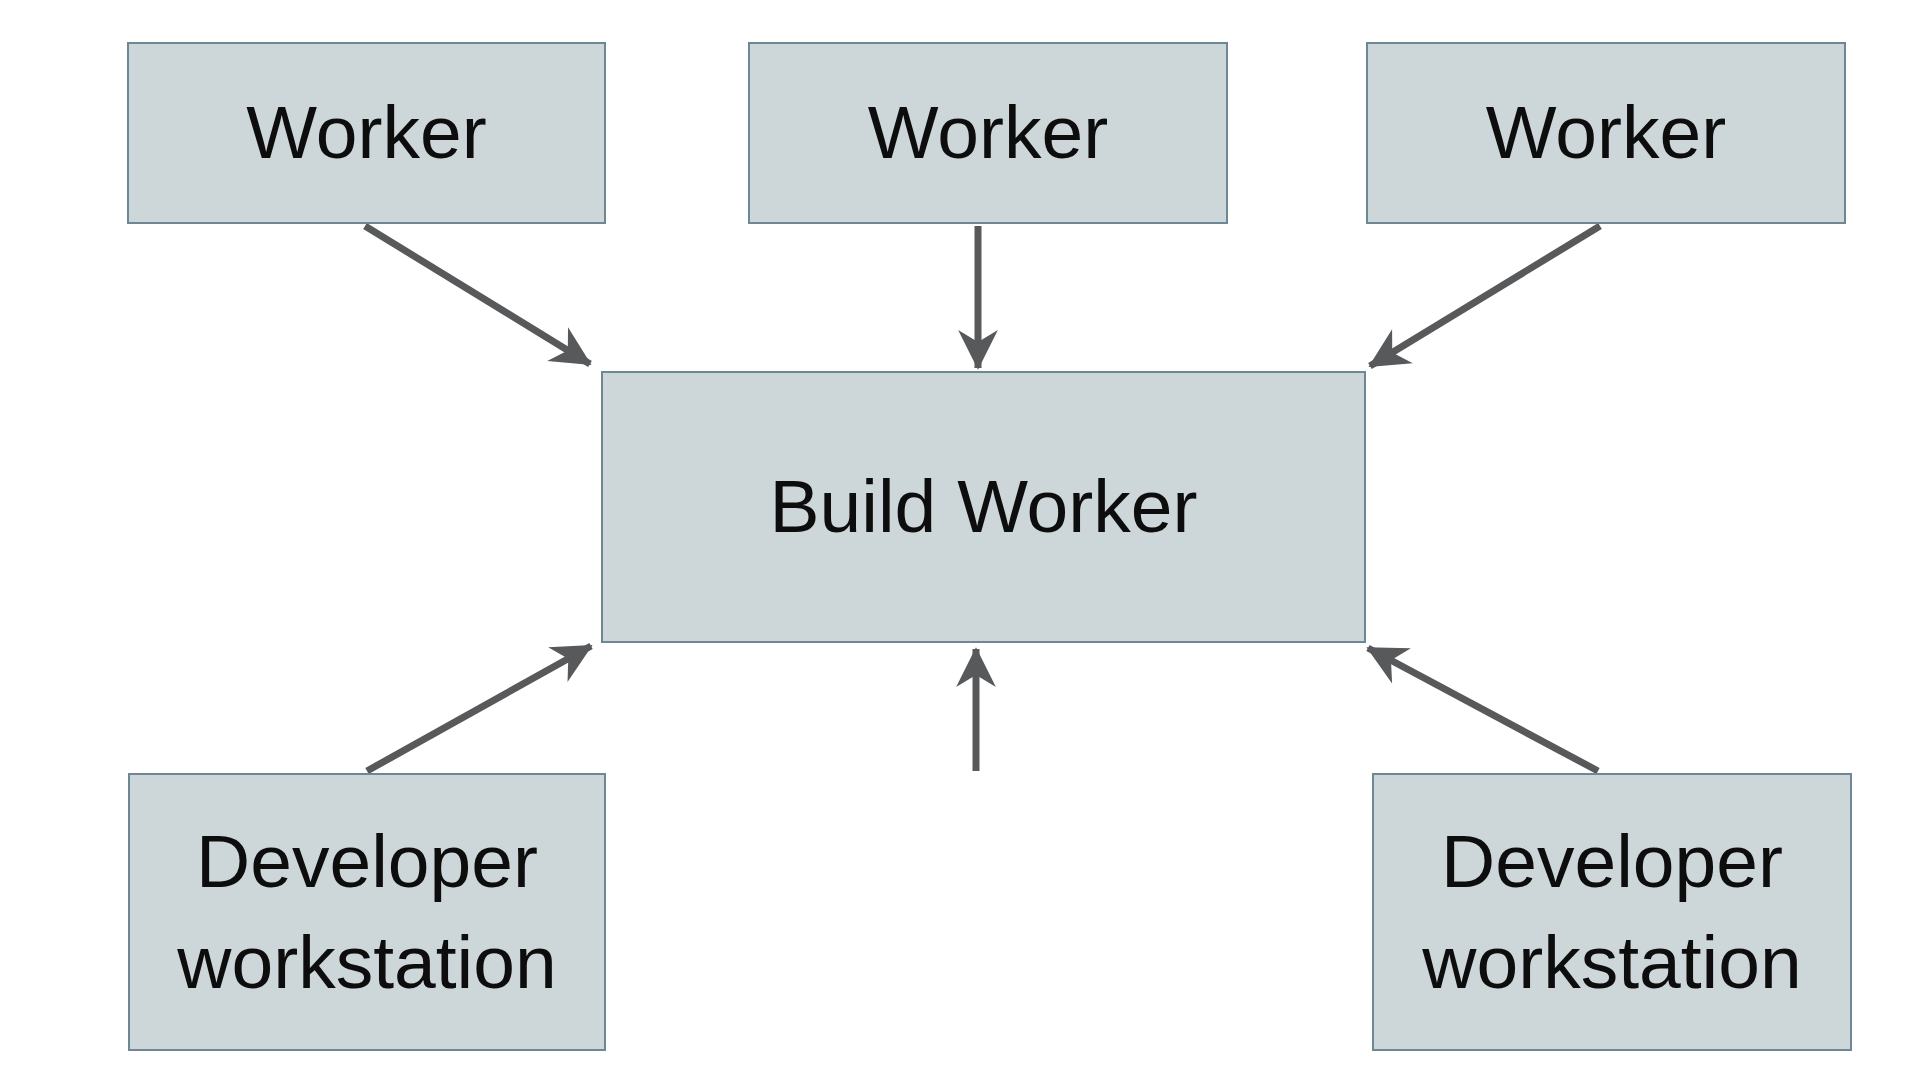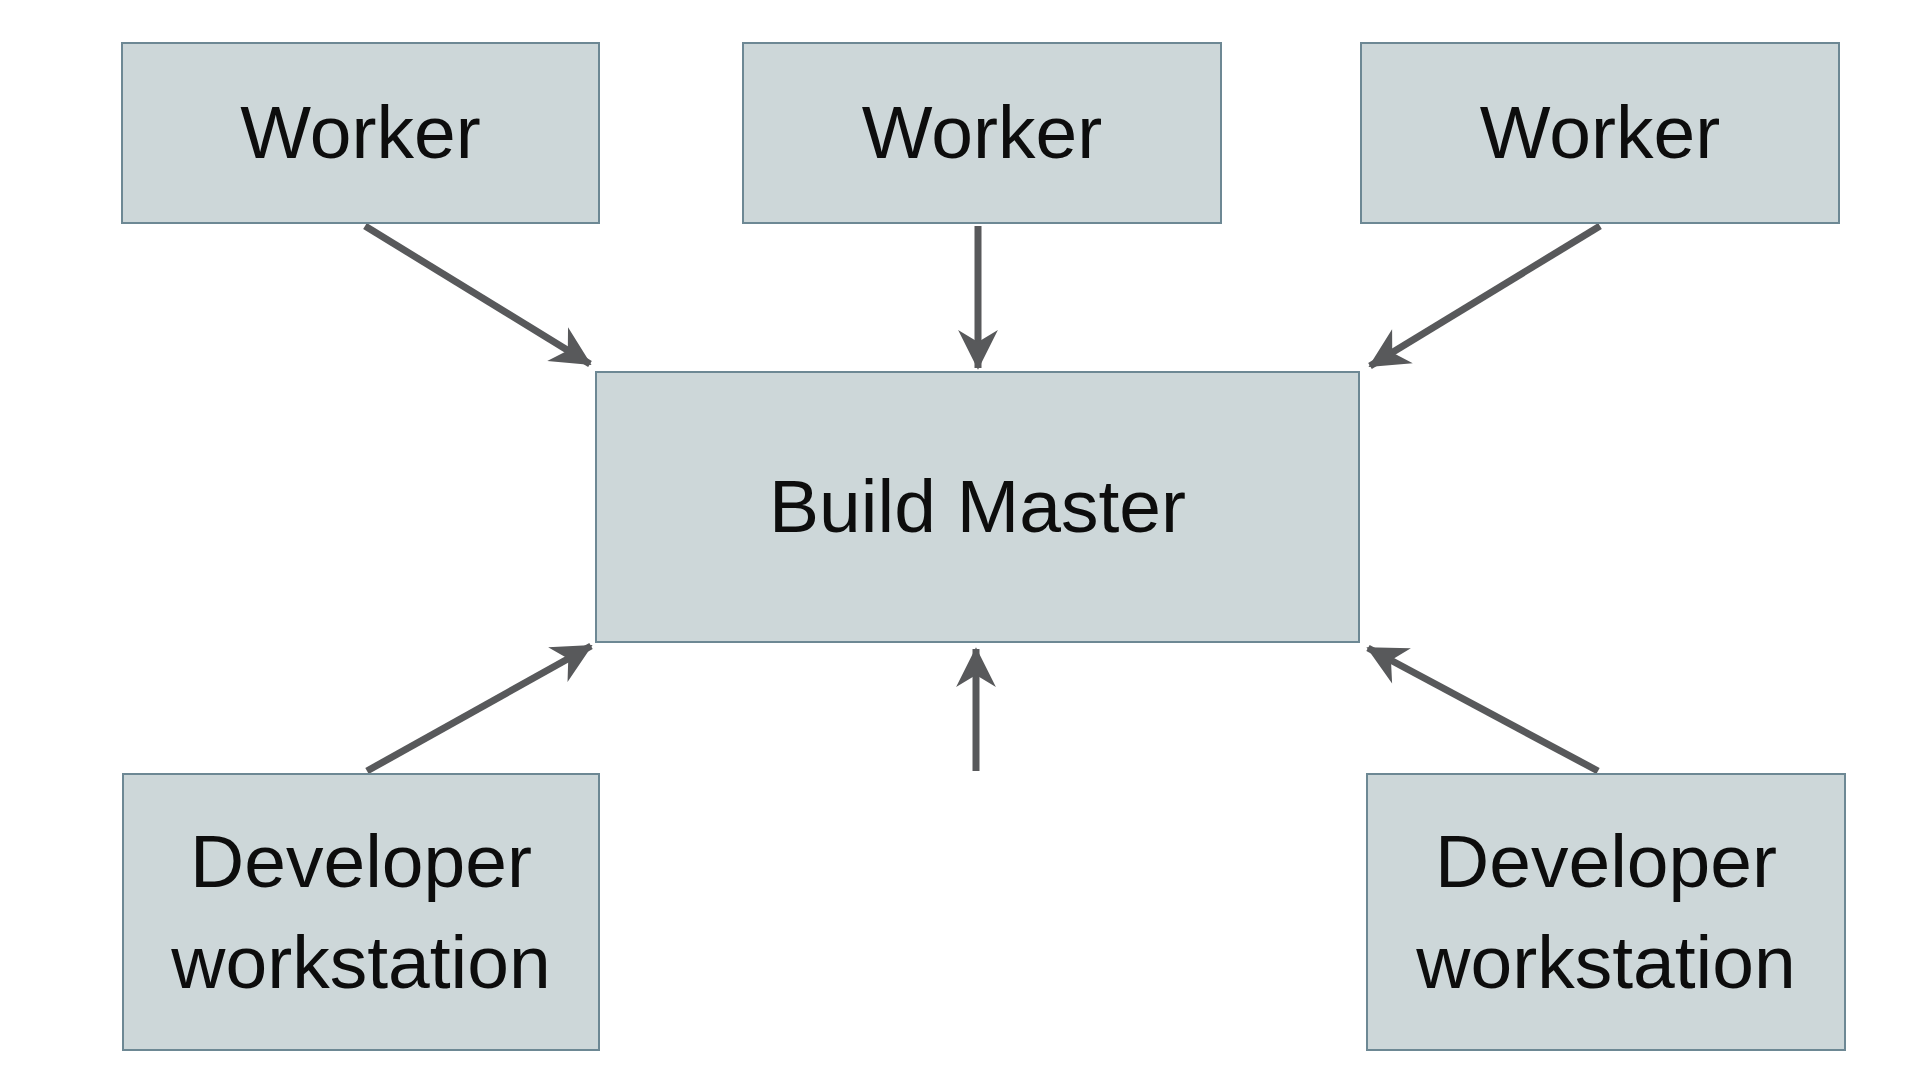--- a/index.html
+++ b/index.html
@@ -25,20 +25,21 @@
   }
   .node {
     position: absolute;
     background: #cdd7d9;
     border: 2px solid #6d8894;
     box-sizing: border-box;
     display: flex;
     align-items: center;
     justify-content: center;
     text-align: center;
+    margin-left: 6px;
   }
   .node-label {
     color: #0d0d0d;
     font-size: 75px;
     line-height: 1.35;
     letter-spacing: 0px;
     white-space: pre-line;
   }
   
   .worker-1 { left: 121px; top: 42px;  width: 479px; height: 182px; }
@@ -78,21 +79,21 @@
 
   <div class="node worker-2">
     <span class="node-label">Worker</span>
   </div>
 
   <div class="node worker-3">
     <span class="node-label">Worker</span>
   </div>
 
   <div class="node build-master">
-    <span class="node-label">Build Master</span>
+    <span class="node-label">Build Worker</span>
   </div>
 
   <div class="node dev-1">
     <span class="node-label">Developer workstation</span>
   </div>
 
 
   <div class="node dev-2">
     <span class="node-label">Developer workstation</span>
   </div>

